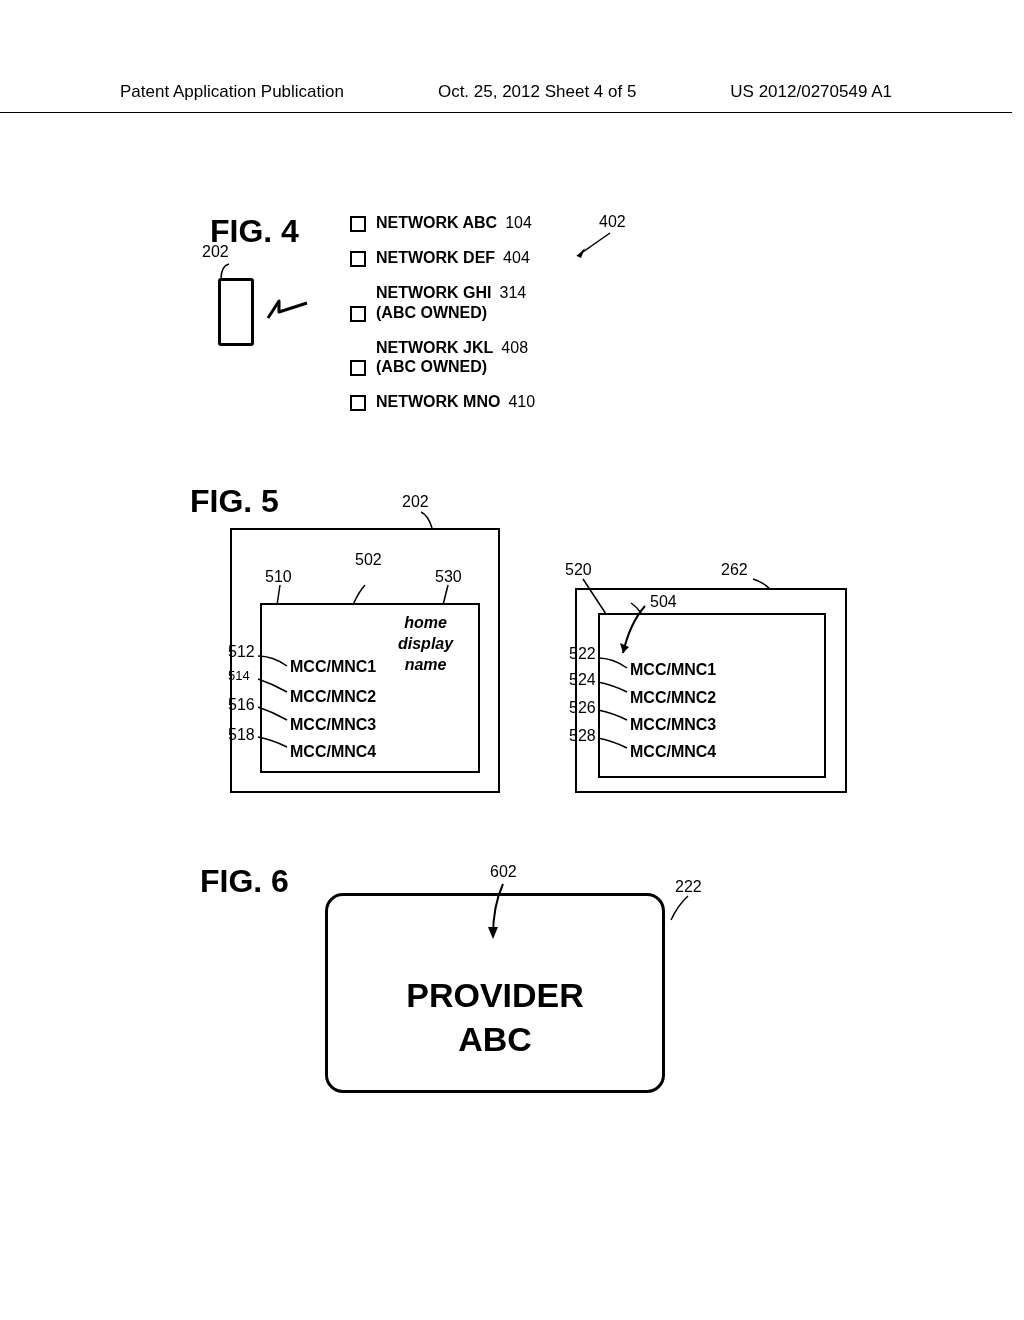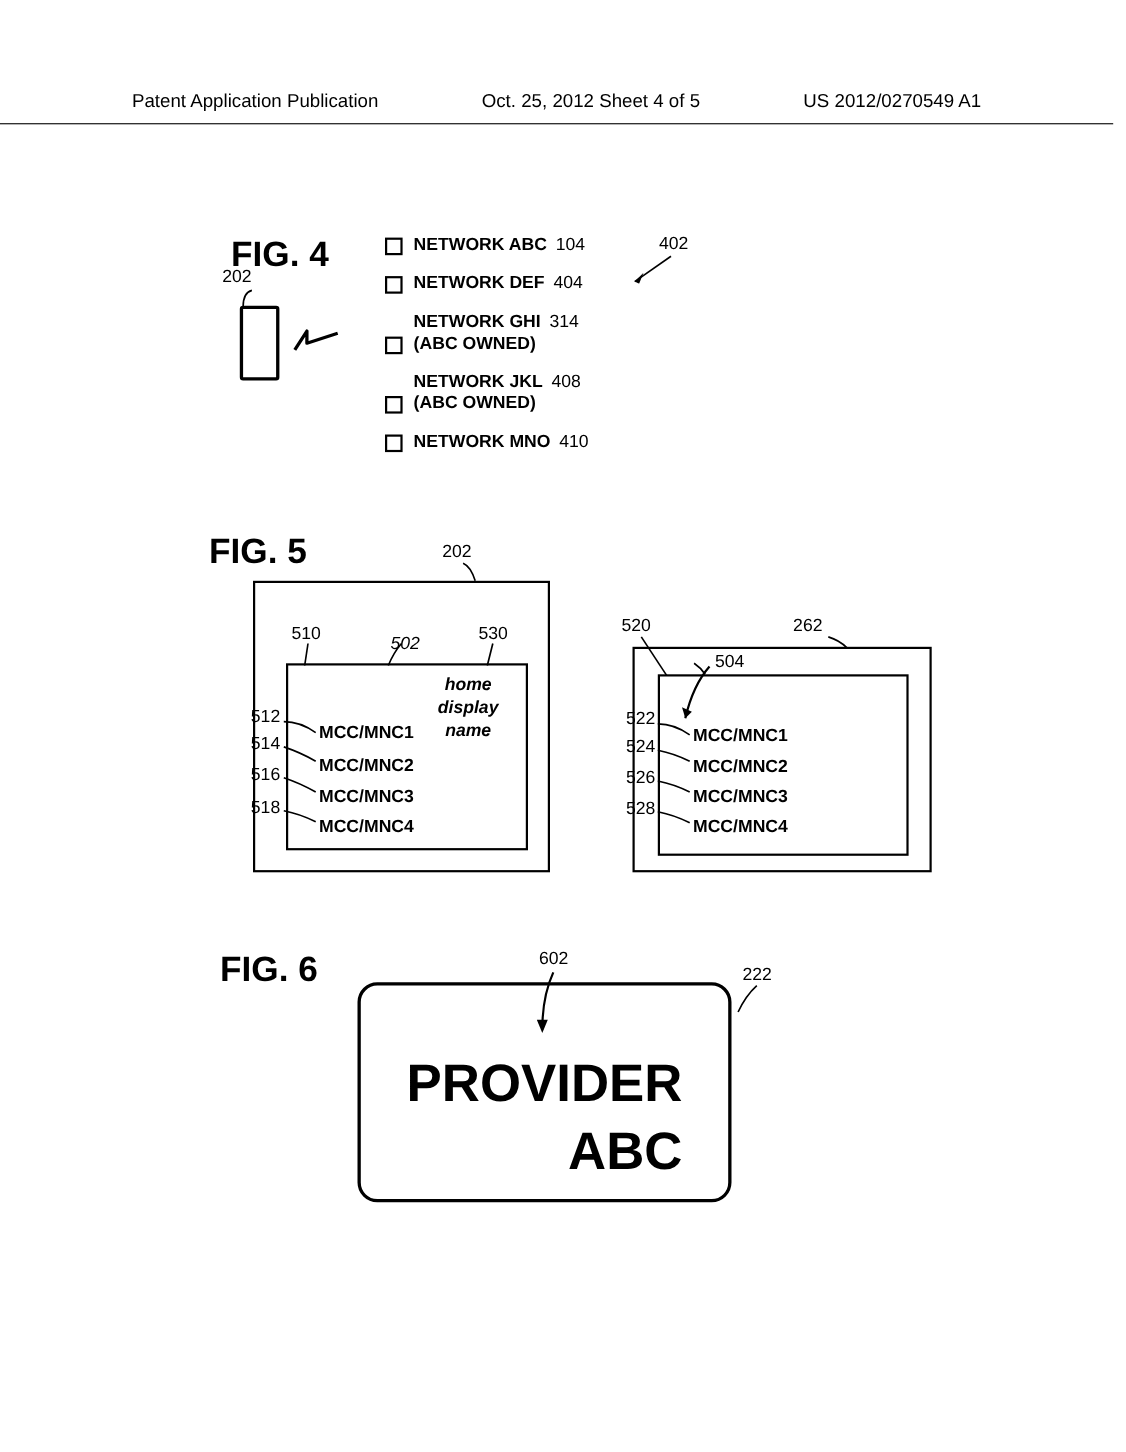--- a/index.html
+++ b/index.html
@@ -149,42 +149,42 @@
     }
     .box-outer-left {
       position: absolute;
       left: 110px;
       top: 45px;
       width: 270px;
       height: 265px;
       border: 2px solid #000;
     }
     .ref-510 { position: absolute; left: 145px; top: 85px; font-size: 16px; }
-    .ref-502 { position: absolute; left: 235px; top: 94px; font-size: 16px; font-style: italic; }
+    .ref-502 { position: absolute; left: 235px; top: 68px; font-size: 16px; }
     .ref-530 { position: absolute; left: 315px; top: 85px; font-size: 16px; }
     .box-inner-left {
       position: absolute;
       left: 140px;
       top: 120px;
       width: 220px;
       height: 170px;
       border: 2px solid #000;
     }
     .home-display-name {
       position: absolute;
       left: 278px;
       top: 130px;
       font-size: 16px;
       font-style: italic;
       font-weight: bold;
       text-align: center;
       line-height: 1.3;
     }
     .ref-512 { position: absolute; left: 108px; top: 160px; font-size: 16px; }
-    .ref-514 { position: absolute; left: 108px; top: 185px; font-size: 16px; text-align: right; }
+    .ref-514 { position: absolute; left: 108px; top: 185px; font-size: 13px; text-align: right; }
     .ref-516 { position: absolute; left: 108px; top: 213px; font-size: 16px; }
     .ref-518 { position: absolute; left: 108px; top: 243px; font-size: 16px; }
     .mcc-left-1 { position: absolute; left: 170px; top: 175px; font-size: 16px; font-weight: bold; }
     .mcc-left-2 { position: absolute; left: 170px; top: 205px; font-size: 16px; font-weight: bold; }
     .mcc-left-3 { position: absolute; left: 170px; top: 233px; font-size: 16px; font-weight: bold; }
     .mcc-left-4 { position: absolute; left: 170px; top: 260px; font-size: 16px; font-weight: bold; }
     .box-outer-right {
       position: absolute;
       left: 455px;
       top: 105px;
@@ -232,23 +232,23 @@
       width: 340px;
       height: 200px;
       border: 3px solid #000;
       border-radius: 18px;
       display: flex;
       align-items: center;
       justify-content: center;
       flex-direction: column;
     }
     .provider-text {
-      font-size: 48px;
+      font-size: 34px;
       font-weight: bold;
-      text-align: right;
+      text-align: center;
       line-height: 1.3;
       margin-top: 48px;
     }
     .leader-602 {
       position: absolute;
       left: 368px;
       top: 18px;
     }
   </style>
 </head>

